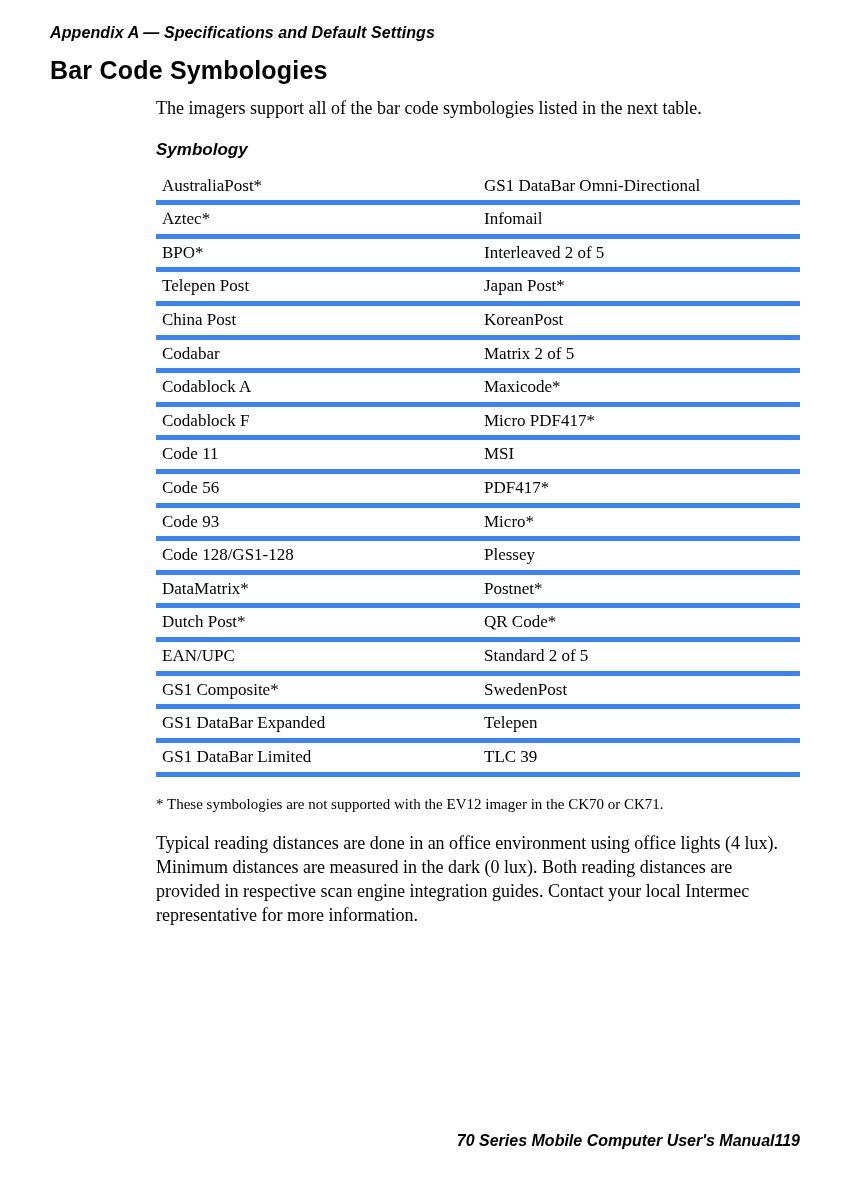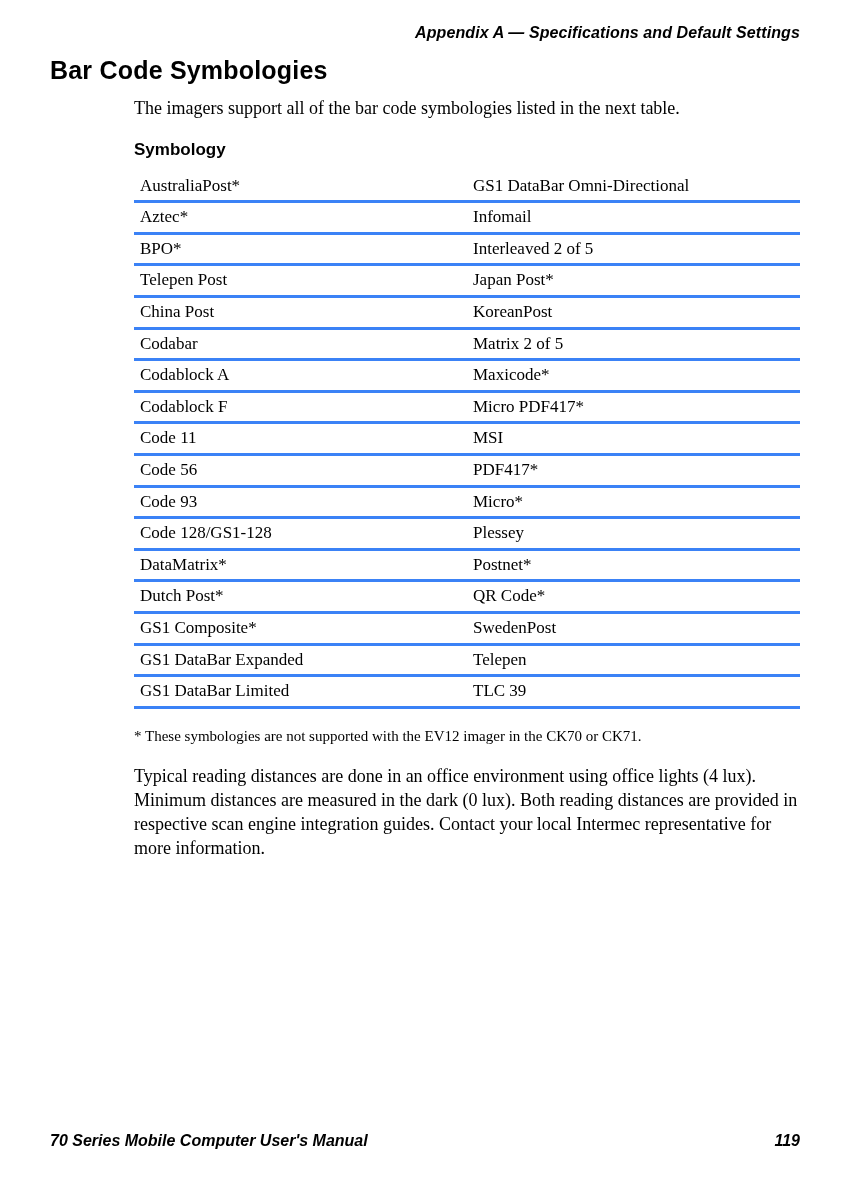--- a/index.html
+++ b/index.html
@@ -17,68 +17,68 @@
     padding: 24px 50px 30px 50px;
     box-sizing: border-box;
     height: 100%;
     position: relative;
   }
   .running-head {
     font-family: Arial, Helvetica, sans-serif;
     font-style: italic;
     font-weight: 700;
     font-size: 16px;
-    text-align: right;
     margin-bottom: 14px;
     letter-spacing: 0.1px;
   }
   h2.section-heading {
     font-family: Arial, Helvetica, sans-serif;
     font-weight: 800;
     font-size: 25px;
     margin: 10px 0 12px 0;
     letter-spacing: 0.2px;
   }
   .body-block {
-    margin-left: 84px;
+    margin-left: 106px;
     font-size: 18px;
     line-height: 1.33;
   }
   .intro-para {
     margin: 6px 0 18px 0;
   }
   .table-caption {
     font-family: Arial, Helvetica, sans-serif;
+    font-style: italic;
     font-weight: 700;
     font-size: 17px;
     margin: 16px 0 10px 0;
   }
   table.symbology {
     border-collapse: collapse;
     width: 100%;
     font-size: 17px;
   }
   table.symbology td {
     padding: 3px 6px 3px 6px;
-    border-bottom: 3px solid #3b82f6;
+    border-bottom: 5px solid #3b82f6;
     width: 50%;
     font-family: Georgia, 'Times New Roman', serif;
   }
   .footnote {
     margin: 18px 0 8px 0;
     font-size: 15px;
     line-height: 1.33;
   }
   .footer {
     position: absolute;
     left: 50px;
     right: 50px;
     bottom: 28px;
     display: flex;
-    justify-content: space-between;
+    justify-content: flex-end;
     font-family: Arial, Helvetica, sans-serif;
     font-style: italic;
     font-weight: 700;
     font-size: 16px;
   }
 </style>
 </head>
 <body>
 
 <div class="page">
@@ -144,20 +144,24 @@
           </tr>
           <tr>
             <td>DataMatrix*</td>
             <td>Postnet*</td>
           </tr>
           <tr>
             <td>Dutch Post*</td>
             <td>QR Code*</td>
           </tr>
           <tr>
+            <td>EAN/UPC</td>
+            <td>Standard 2 of 5</td>
+          </tr>
+          <tr>
             <td>GS1 Composite*</td>
             <td>SwedenPost</td>
           </tr>
           <tr>
             <td>GS1 DataBar Expanded</td>
             <td>Telepen</td>
           </tr>
           <tr>
             <td>GS1 DataBar Limited</td>
             <td>TLC 39</td>

